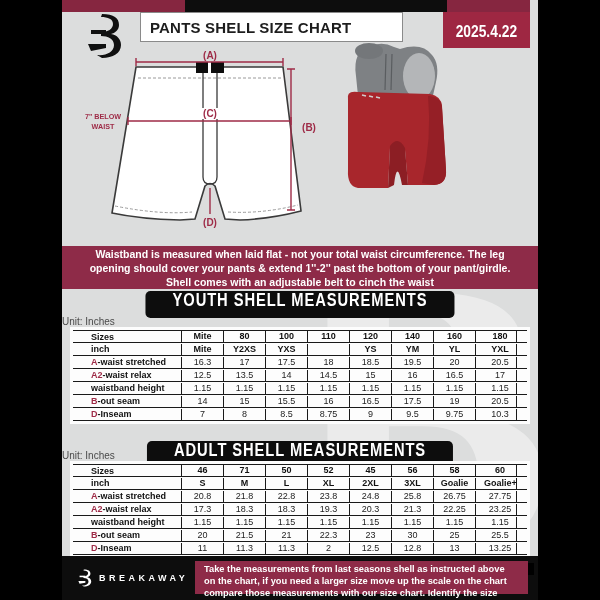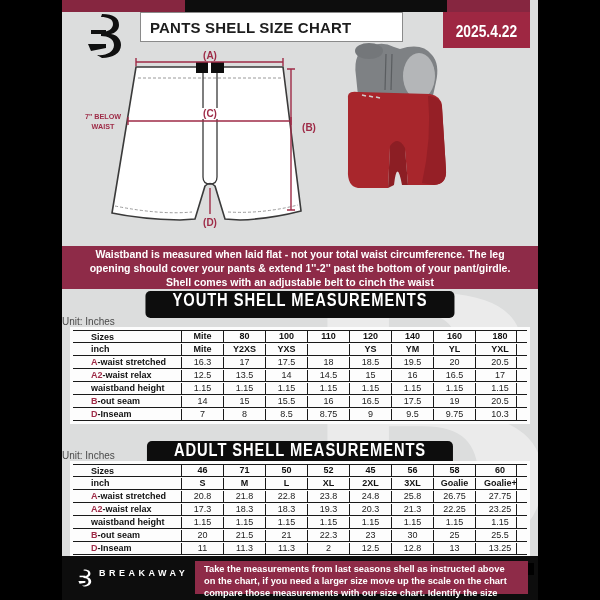--- a/index.html
+++ b/index.html
@@ -46,21 +46,21 @@
   .c-val{width:42px;box-sizing:border-box;text-align:center;font-size:9px;color:#222;
          border-left:1px solid #1a1a1a;height:11px;line-height:11px;}
   .c-val:last-child{border-right:1px solid #1a1a1a;padding-left:8px;}
   .trow.hdr .c-val{font-weight:bold;color:#111;}
   
   .watermark{position:absolute;left:225px;top:255px;font-size:400px;line-height:330px;
              font-weight:bold;color:rgba(255,255,255,.42);font-family:"Liberation Serif",serif;
              pointer-events:none;}
   
   .footer{position:absolute;left:0;top:556px;width:100%;height:44px;background:#0d0d0d;}
-  .brand{position:absolute;left:16px;top:12px;display:flex;gap:7px;}
+  .brand{position:absolute;left:16px;top:12px;display:flex;align-items:center;gap:7px;}
   .brand-name{color:#fff;font-size:9px;font-weight:bold;letter-spacing:3.5px;}
   .footnote{position:absolute;left:133px;top:5px;width:333px;height:33px;background:#8e2b48;
             box-sizing:border-box;padding:2px 8px 0 9px;color:#fff;font-size:9.3px;
             font-weight:bold;line-height:12px;}
   .foottab{position:absolute;left:466px;top:7px;width:6px;height:12px;background:#000;}
 </style>
 </head>
 <body>
 
 <div id="stage">

